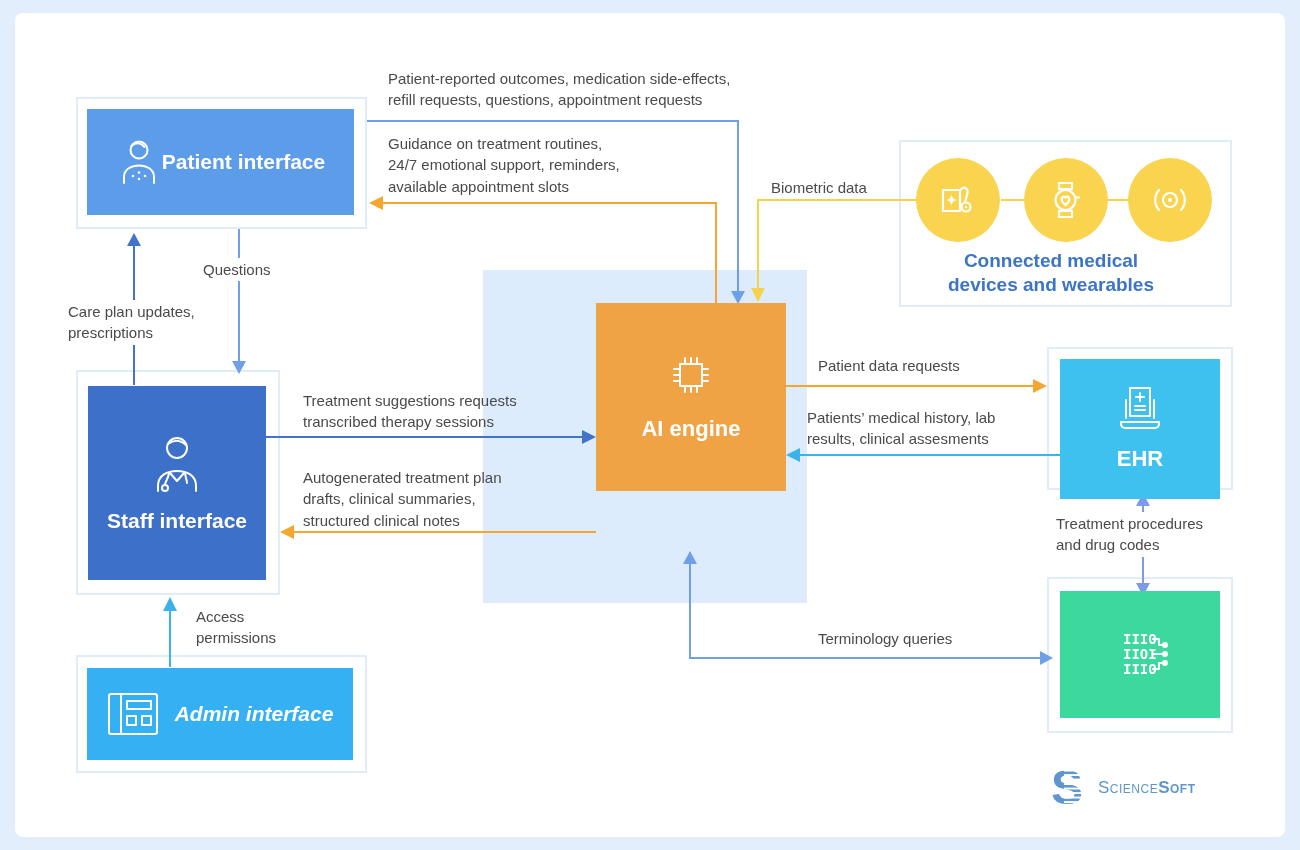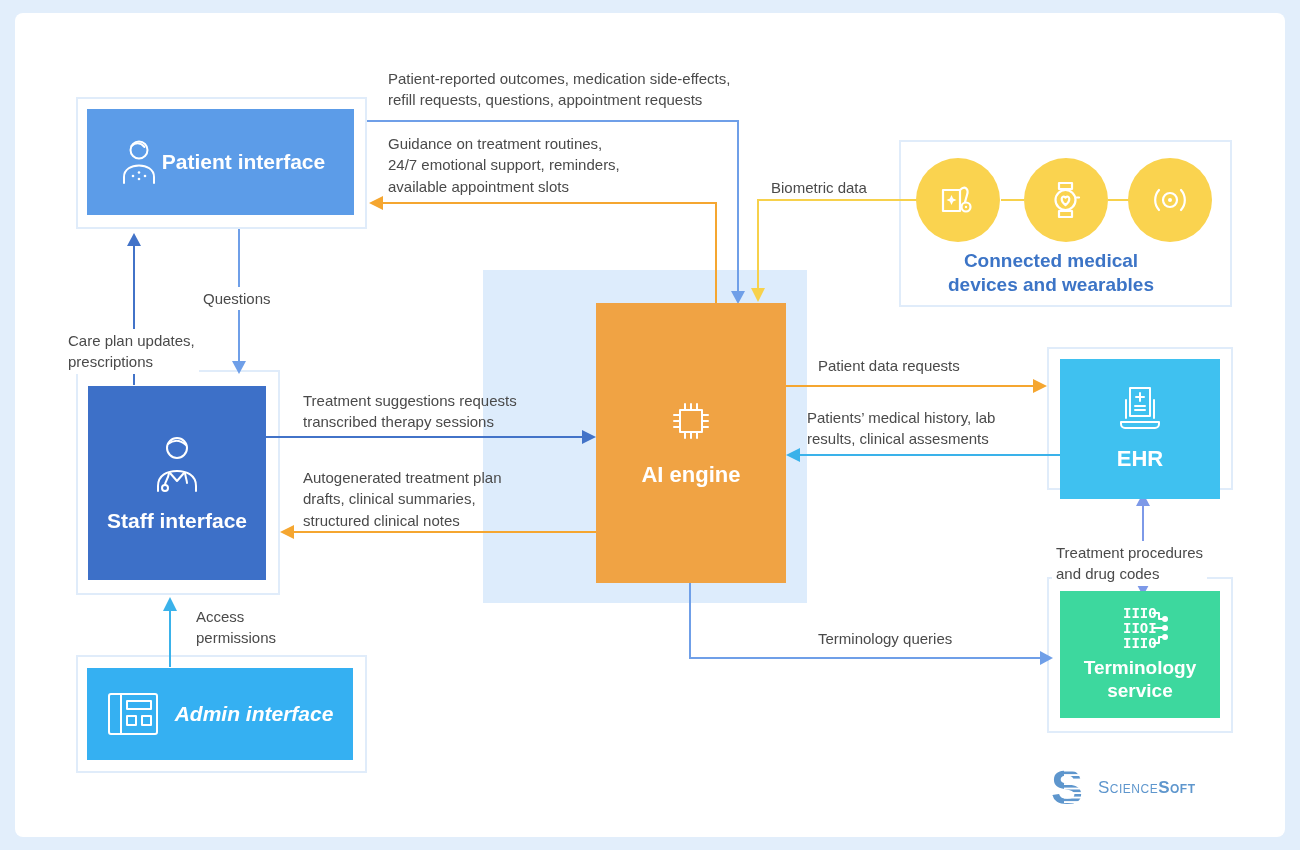--- a/index.html
+++ b/index.html
@@ -19,33 +19,33 @@
   #c-ehr{left:1047px;top:347px;width:186px;height:143px;}
   #c-term{left:1047px;top:577px;width:186px;height:156px;}
   .node{position:absolute;display:flex;align-items:center;justify-content:center;color:#fff;}
   .node .nl{font-weight:bold;}
   #b-patient{left:87px;top:109px;width:267px;height:106px;background:var(--patient-blue);gap:0;}
   #b-patient .nl{font-size:21px;}
   #b-staff{left:88px;top:386px;width:178px;height:194px;background:var(--staff-blue);flex-direction:column;gap:14px;}
   #b-staff .nl{font-size:21px;}
   #b-admin{left:87px;top:668px;width:266px;height:92px;background:var(--admin-cyan);gap:16px;}
   #b-admin .nl{font-size:21px;font-style:italic;}
-  #b-ai{left:596px;top:303px;width:190px;height:280px;background:var(--ai-orange);flex-direction:column;gap:18px;}
+  #b-ai{left:596px;top:303px;width:190px;height:188px;background:var(--ai-orange);flex-direction:column;gap:18px;}
   #b-ai .nl{font-size:22px;}
   #b-ehr{left:1060px;top:359px;width:160px;height:140px;background:var(--ehr-cyan);flex-direction:column;gap:8px;}
   #b-ehr .nl{font-size:22px;}
   #b-term{left:1060px;top:591px;width:160px;height:127px;background:var(--terminology-green);flex-direction:column;gap:5px;}
   #b-term .nl{font-size:19px;line-height:1.2;text-align:center;white-space:pre-line;}
   .dev-circle{position:absolute;width:84px;height:84px;border-radius:50%;background:var(--device-yellow);
     display:flex;align-items:center;justify-content:center;}
   #dc1{left:916px;top:158px;} #dc2{left:1024px;top:158px;} #dc3{left:1128px;top:158px;}
   .dev-heading{position:absolute;left:899px;top:249px;width:304px;text-align:center;
     color:var(--heading-blue);font-size:19px;font-weight:bold;line-height:1.28;white-space:pre-line;}
   .lbl{position:absolute;color:var(--annotation-text);font-size:15px;line-height:1.42;white-space:pre-line;}
-  .lbl.masked{background:var(--card-bg,#fff);padding:1px 4px;margin-top:29px;}
+  .lbl.masked{background:var(--card-bg,#fff);padding:1px 4px;}
   svg.wires{position:absolute;left:0;top:0;pointer-events:none;}
   .wires path,.wires line{fill:none;stroke-width:2px;}
   .st-lb{stroke:var(--arrow-light-blue);} .f-lb{fill:var(--arrow-light-blue);}
   .st-db{stroke:var(--arrow-dark-blue);}  .f-db{fill:var(--arrow-dark-blue);}
   .st-cy{stroke:var(--arrow-cyan);}       .f-cy{fill:var(--arrow-cyan);}
   .st-pw{stroke:var(--arrow-periwinkle);} .f-pw{fill:var(--arrow-periwinkle);}
   .st-or{stroke:var(--arrow-orange);}     .f-or{fill:var(--arrow-orange);}
   .st-yl{stroke:var(--arrow-yellow);stroke-width:2.5px;}
   .st-ylc{stroke:var(--arrow-yellow);stroke-width:3px;}
   .f-yl{fill:var(--arrow-yellow);}
@@ -206,22 +206,20 @@
       <path d="M44,7 h6 v6 h3"></path>
       <path d="M44,22 h9"></path>
       <path d="M44,37 h6 v-6 h3"></path>
     </g>
     <g fill="#fff" stroke="none">
       <circle cx="56" cy="13" r="3"></circle>
         <circle cx="56" cy="22" r="3"></circle>
         <circle cx="56" cy="31" r="3"></circle>
     </g>
   </svg>
-  <span class="nl">Terminology
-service</span>
 </div>
 
 <div class="dev-circle" id="dc1">
   <svg class="icon" width="38" height="38" viewBox="0 0 38 38" style="stroke-width:2.2px">
     <rect x="4" y="9" width="17" height="21"></rect>
     <path d="M12.5,14 l1.6,3.4 3.4,1.6 -3.4,1.6 -1.6,3.4 -1.6,-3.4 -3.4,-1.6 3.4,-1.6 z" fill="#fff" stroke="none"></path>
     <path d="M21,9 c5,-5 9,-1 7,5 l-2,7"></path>
     <circle cx="27" cy="26" r="4.5"></circle>
       <circle cx="27" cy="26" r="1.2" fill="#fff" stroke="none"></circle>
   </svg>

